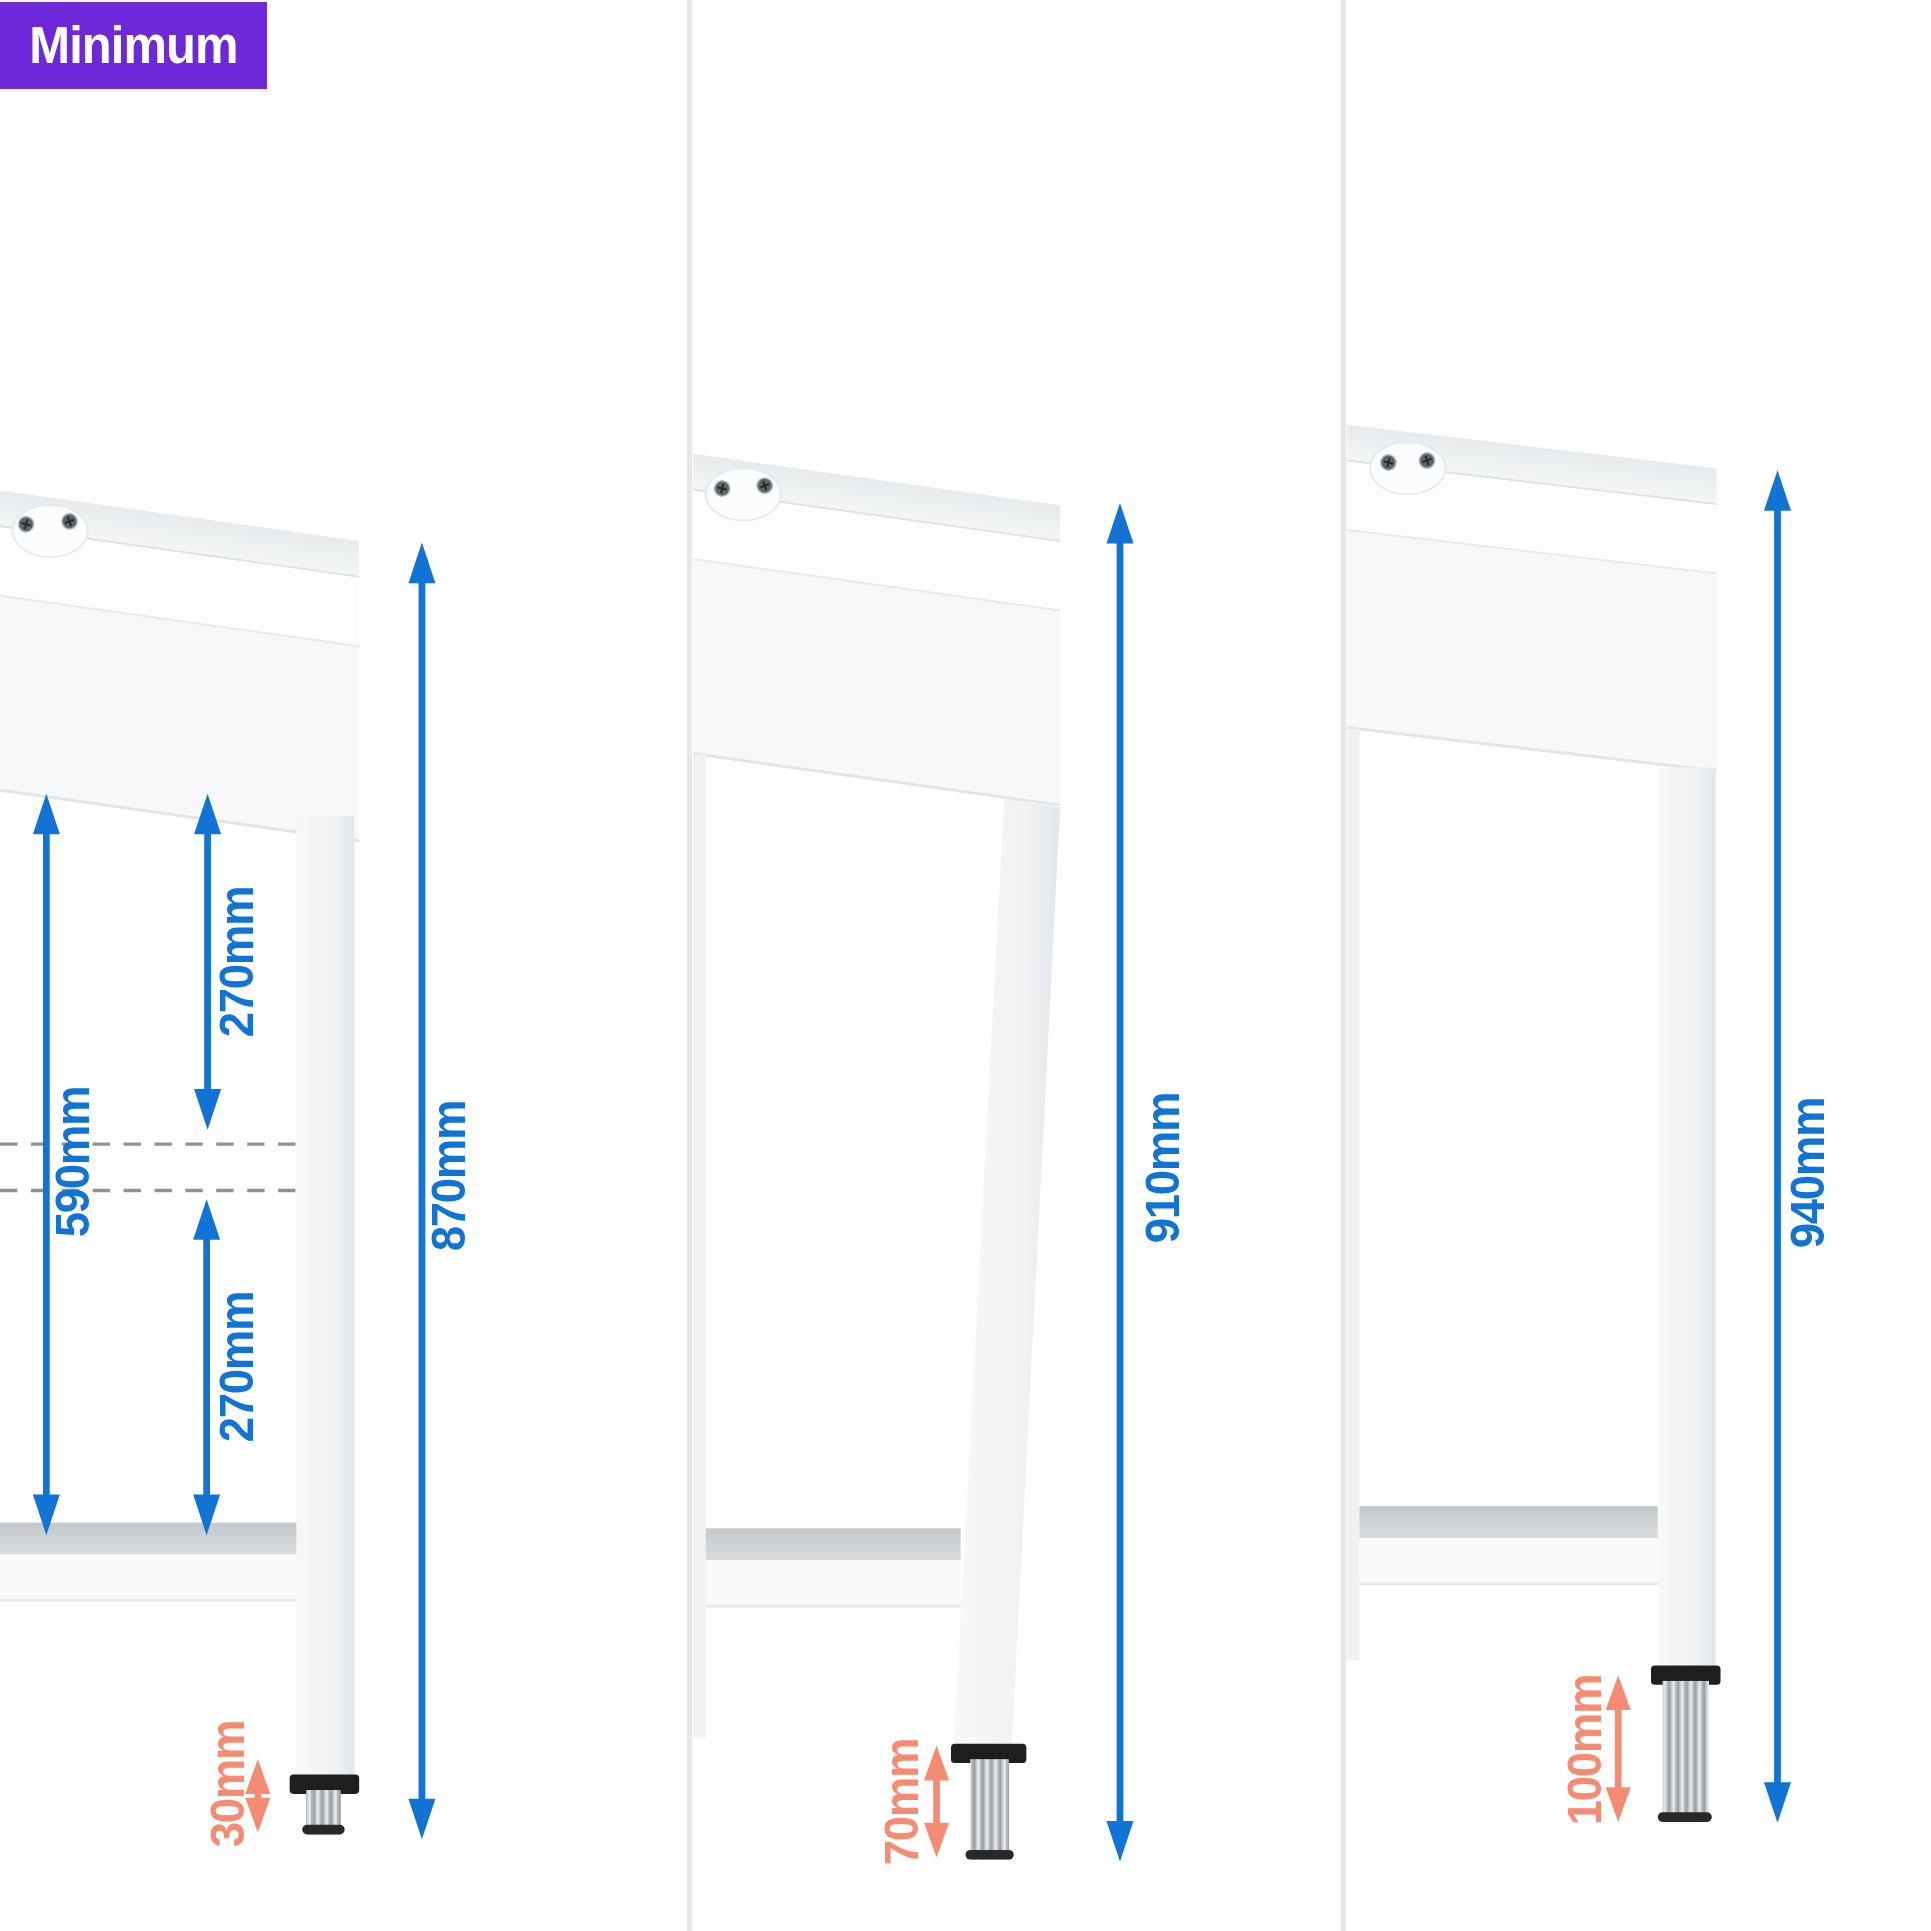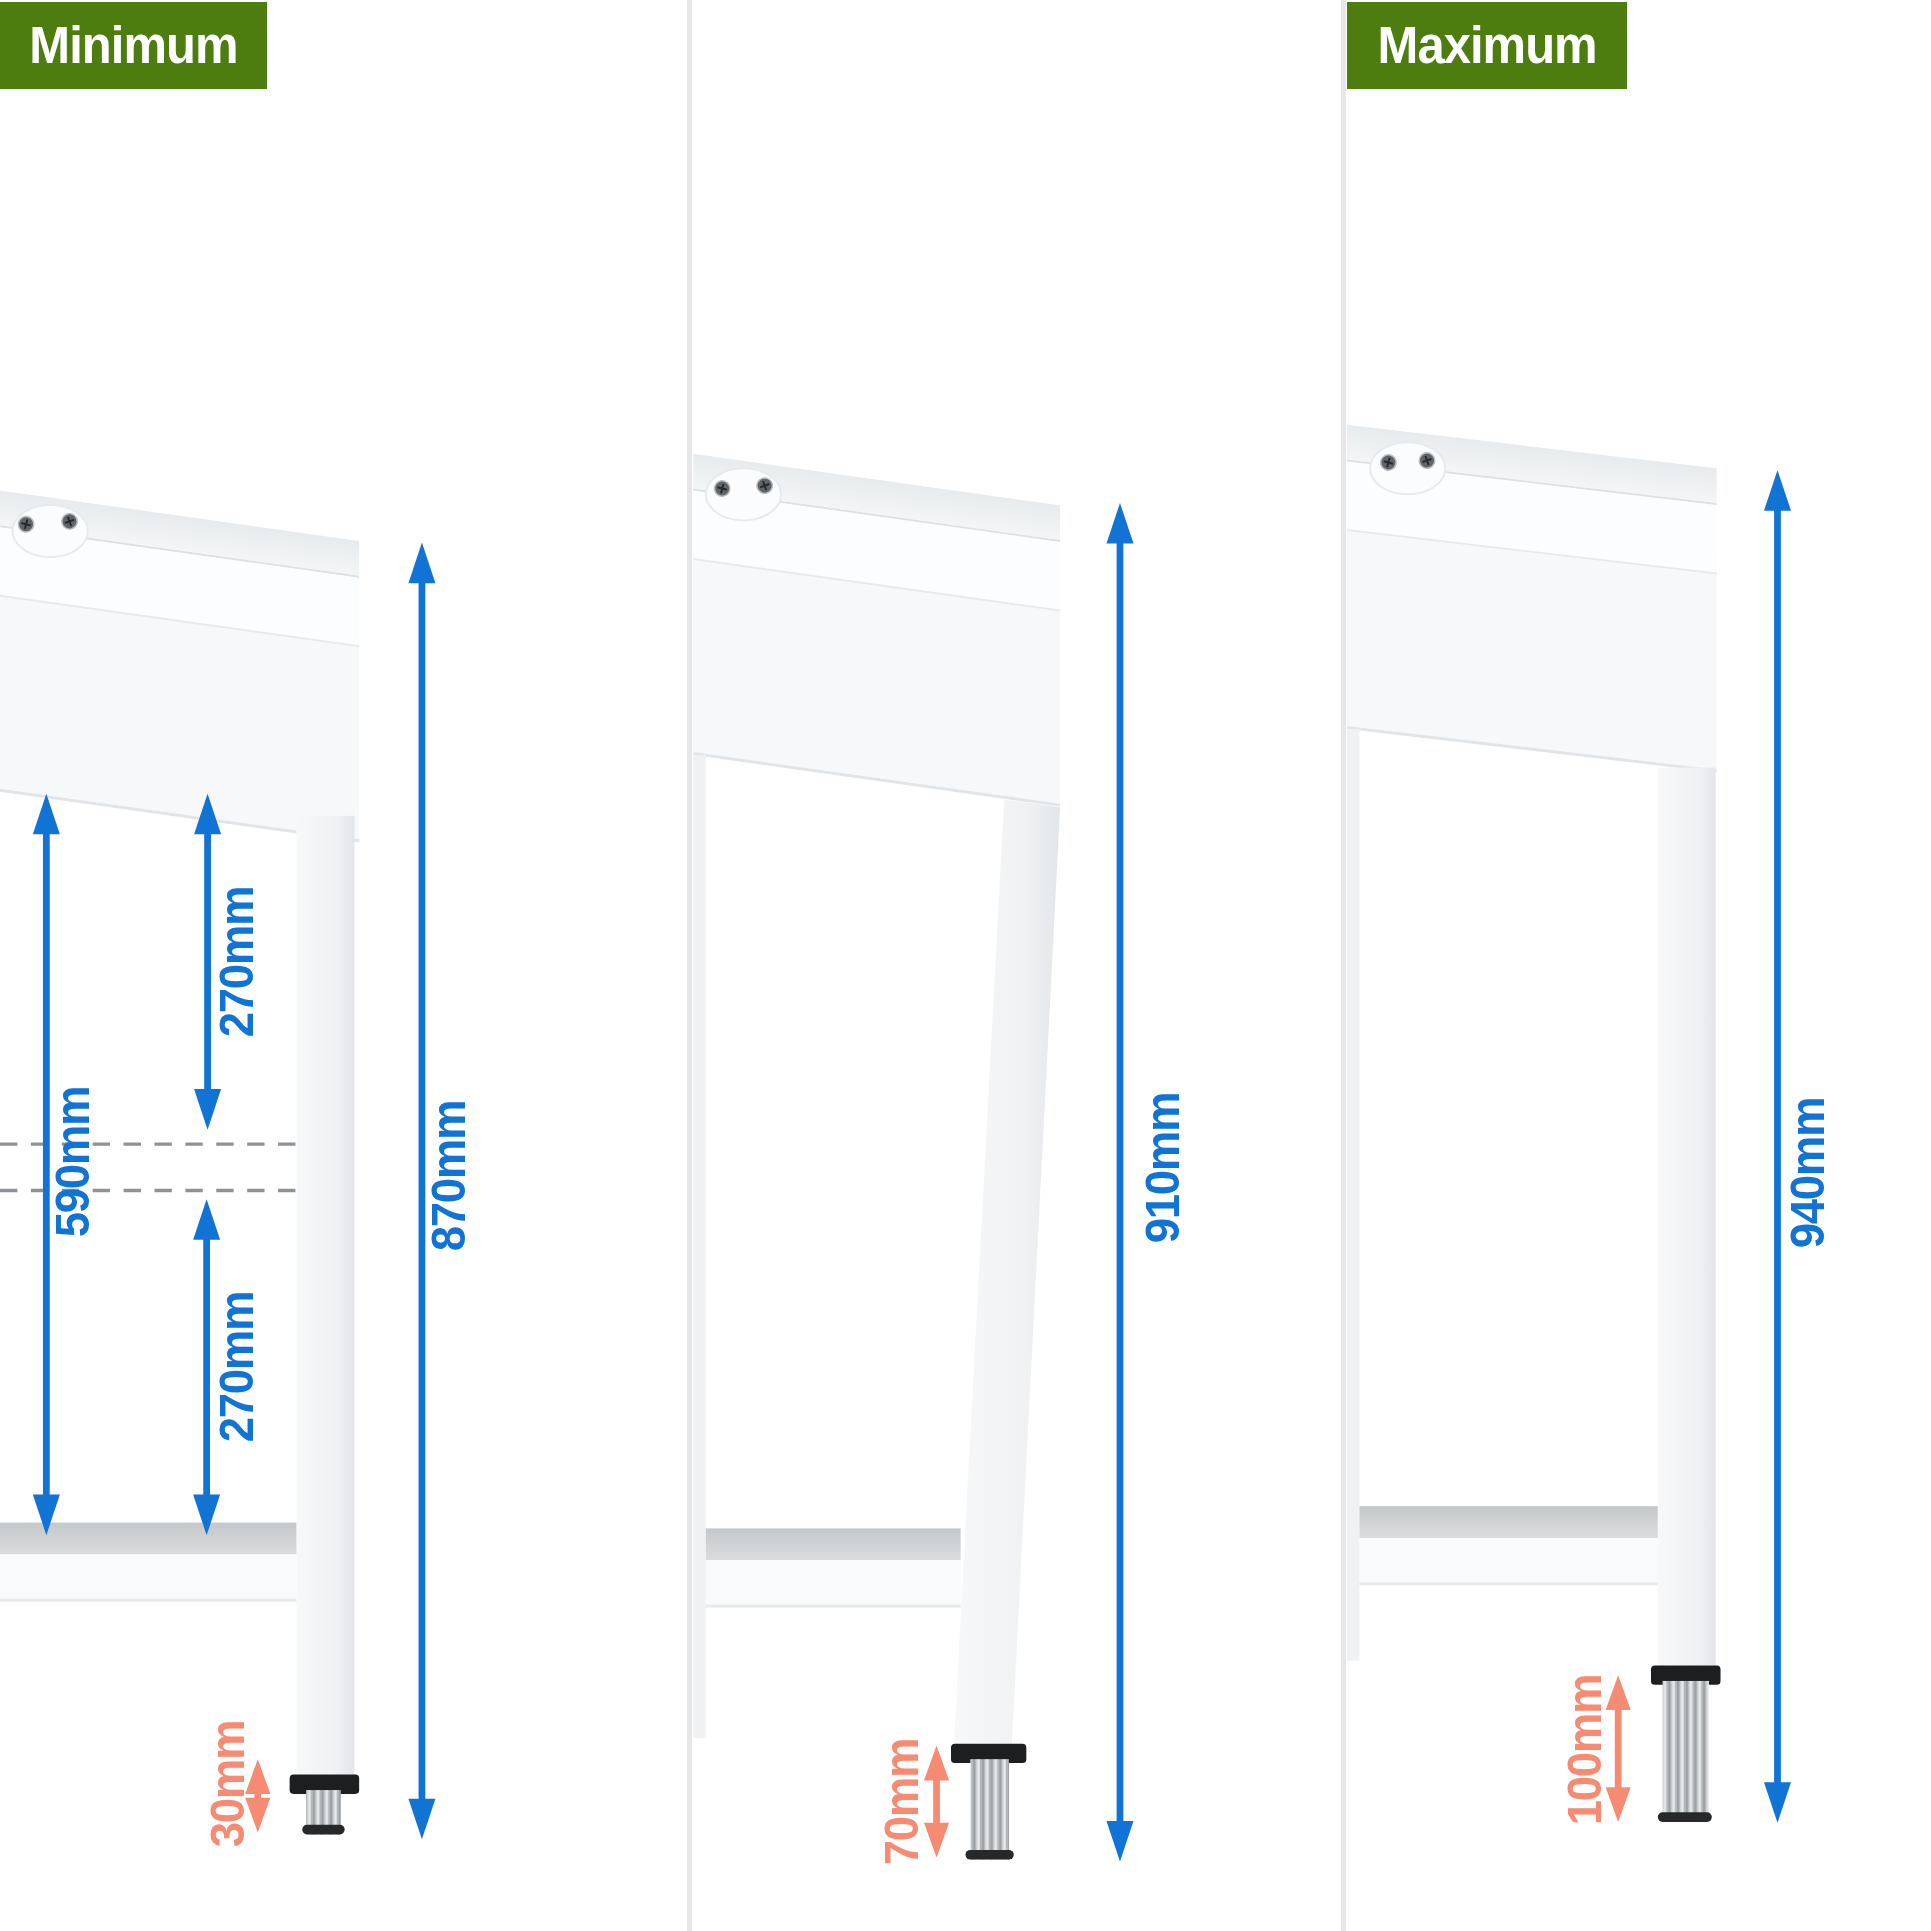--- a/index.html
+++ b/index.html
@@ -1,19 +1,19 @@
 <!DOCTYPE html>
 <html><head>
 <meta charset="utf-8">
 <style>
   html,body{margin:0;padding:0;background:#fff;}
   .canvas{position:relative;width:1931px;height:1931px;background:#ffffff;overflow:hidden;
           font-family:"Liberation Sans",sans-serif;}
   .divider{position:absolute;top:0;width:4.8px;height:1931px;background:#e7e7e7;}
-  .hdr{position:absolute;top:1.9px;height:87px;background:#4d7c0f;color:#ffffff;
+  .hdr{position:absolute;top:1.9px;height:87px;background:#6d28d9;color:#ffffff;
        display:flex;align-items:center;justify-content:center;}
   .hdr span{font-weight:700;font-size:51px;letter-spacing:-1px;transform:scaleX(0.96);}
   .vlabel{position:absolute;white-space:nowrap;font-weight:700;font-size:48px;letter-spacing:-1.4px;
           transform:translate(-50%,-50%) rotate(-90deg) scaleX(0.95);}
   .vblue{color:#1173d4;}
   .vorange{color:#f58b72;}
   svg.art{position:absolute;left:0;top:0;}
 </style>
 </head>
 <body>
@@ -199,23 +199,20 @@
         <line x1="1676" y1="1765" x2="1676" y2="1857" stroke="#f58b72" stroke-width="7"></line>
         <polygon points="1676,1735 1663,1771 1689,1771"></polygon>
           <polygon points="1676,1887 1663,1851 1689,1851"></polygon>
       </g>
     </g>
   </svg>
 
   <div class="hdr" style="left:0;width:267px">
     <span>Minimum</span>
   </div>
-  <div class="hdr" style="left:1347px;width:280px">
-    <span>Maximum</span>
-  </div>
 
   <div class="vlabel vblue" style="left:72px;top:1162px">590mm</div>
   <div class="vlabel vblue" style="left:236px;top:962px">270mm</div>
   <div class="vlabel vblue" style="left:236px;top:1367px">270mm</div>
   <div class="vlabel vblue" style="left:448px;top:1176px">870mm</div>
   <div class="vlabel vorange" style="left:227px;top:1784px">30mm</div>
 
   <div class="vlabel vblue" style="left:1162px;top:1168px">910mm</div>
   <div class="vlabel vorange" style="left:901px;top:1802px">70mm</div>
 

